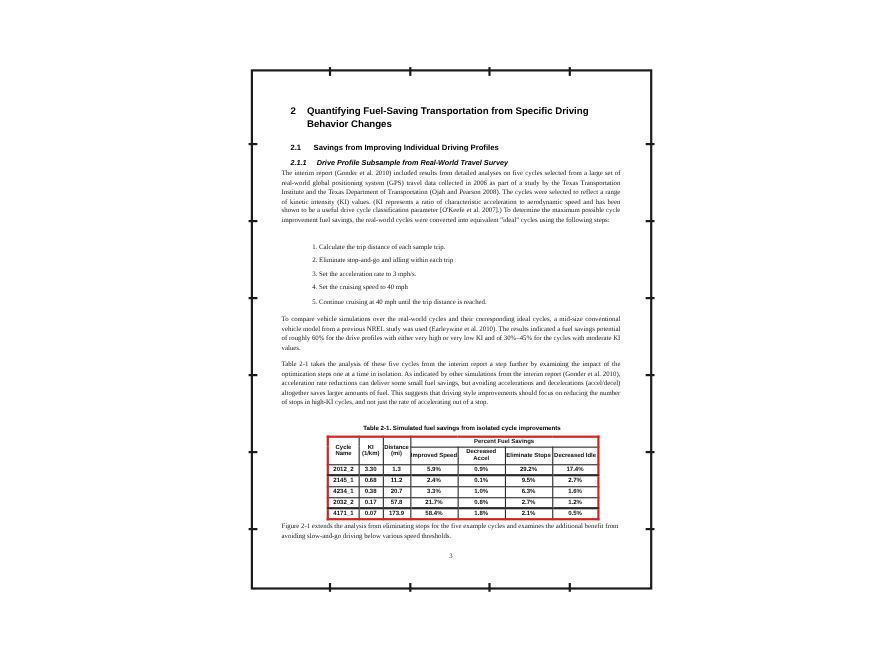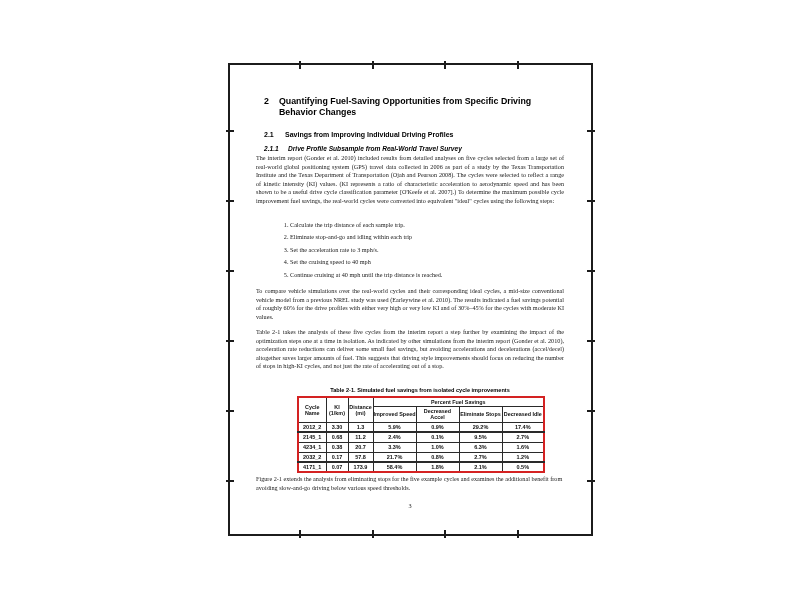--- a/index.html
+++ b/index.html
@@ -85,21 +85,21 @@
     <div class="tick l" style="top:415px"></div>
     <div class="tick r" style="top:65px"></div>
     <div class="tick r" style="top:135px"></div>
     <div class="tick r" style="top:205px"></div>
     <div class="tick r" style="top:275px"></div>
     <div class="tick r" style="top:345px"></div>
     <div class="tick r" style="top:415px"></div>
 
     <div class="abs chapter-heading">
       <span class="num">2</span>
-      <span>Quantifying Fuel-Saving Opportunities from Specific Driving Behavior Changes</span>
+      <span>Quantifying Fuel-Saving Transportation from Specific Driving Behavior Changes</span>
     </div>
 
     <div class="abs sec-heading">
       <span class="num">2.1</span>
       <span>Savings from Improving Individual Driving Profiles</span>
     </div>
 
     <div class="abs subsec-heading">
       <span class="num">2.1.1</span>
       <span>Drive Profile Subsample from Real-World Travel Survey</span>

